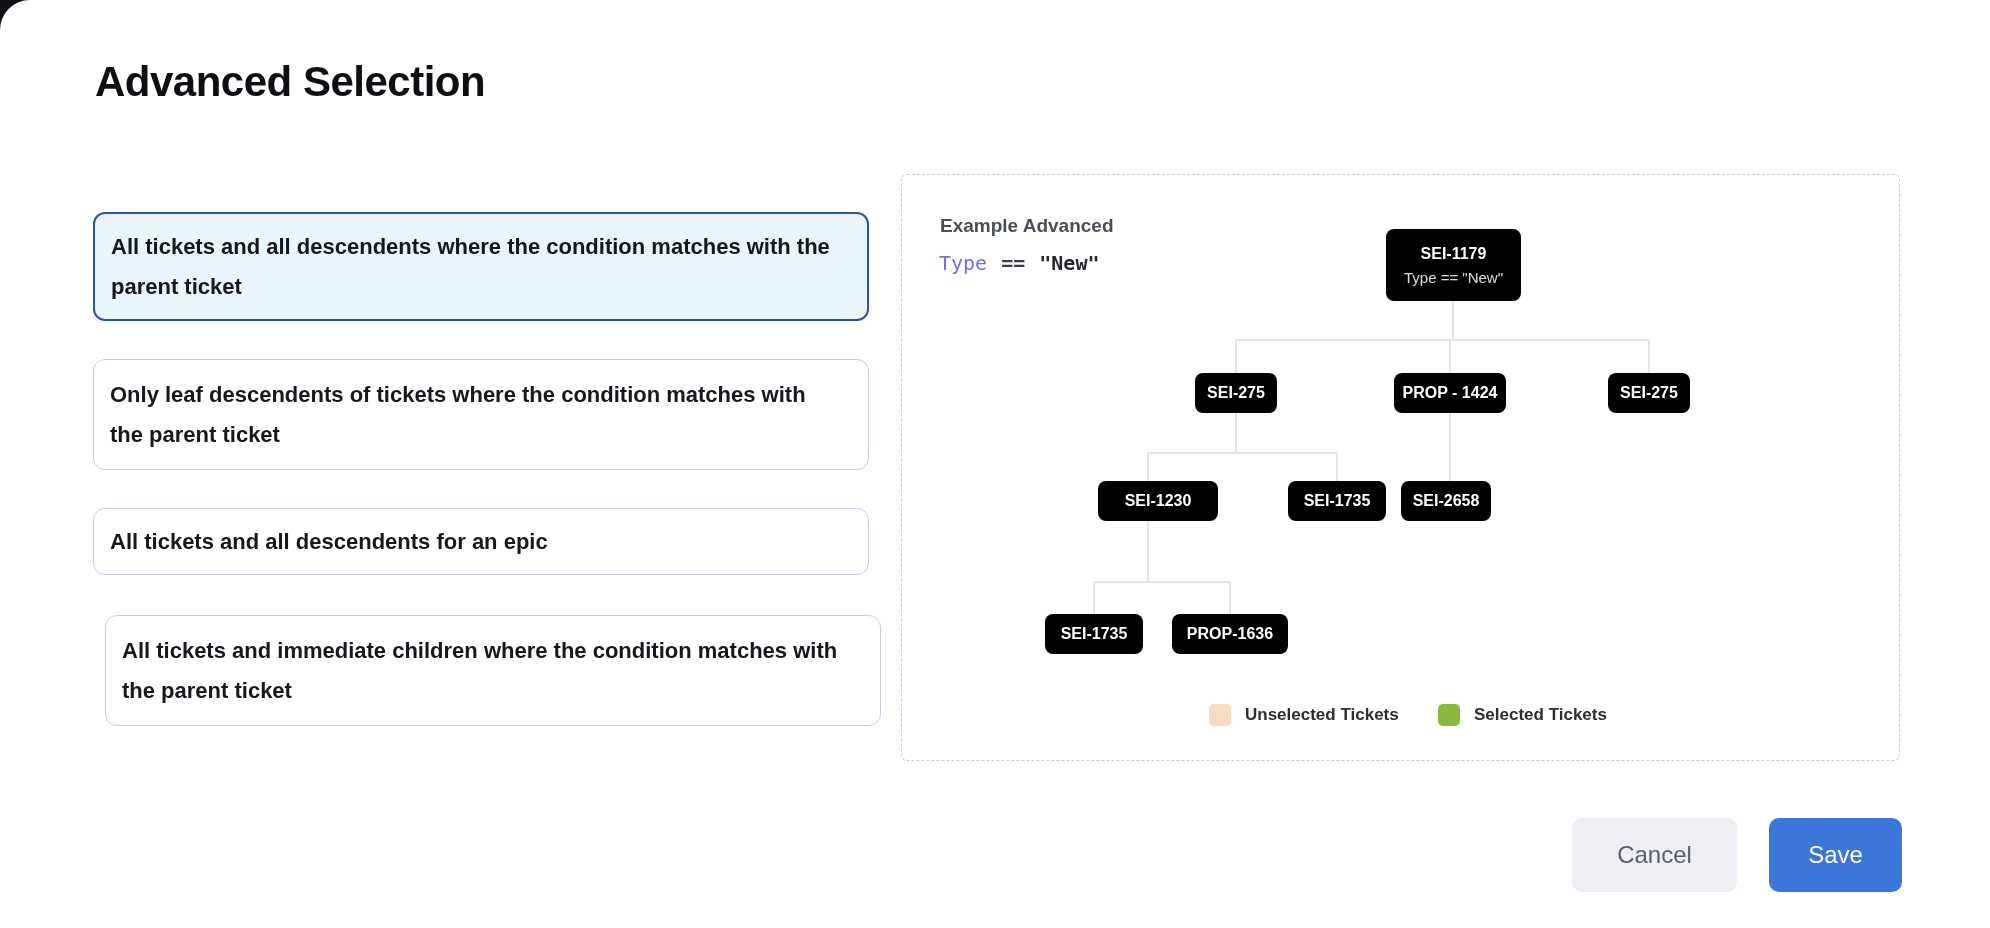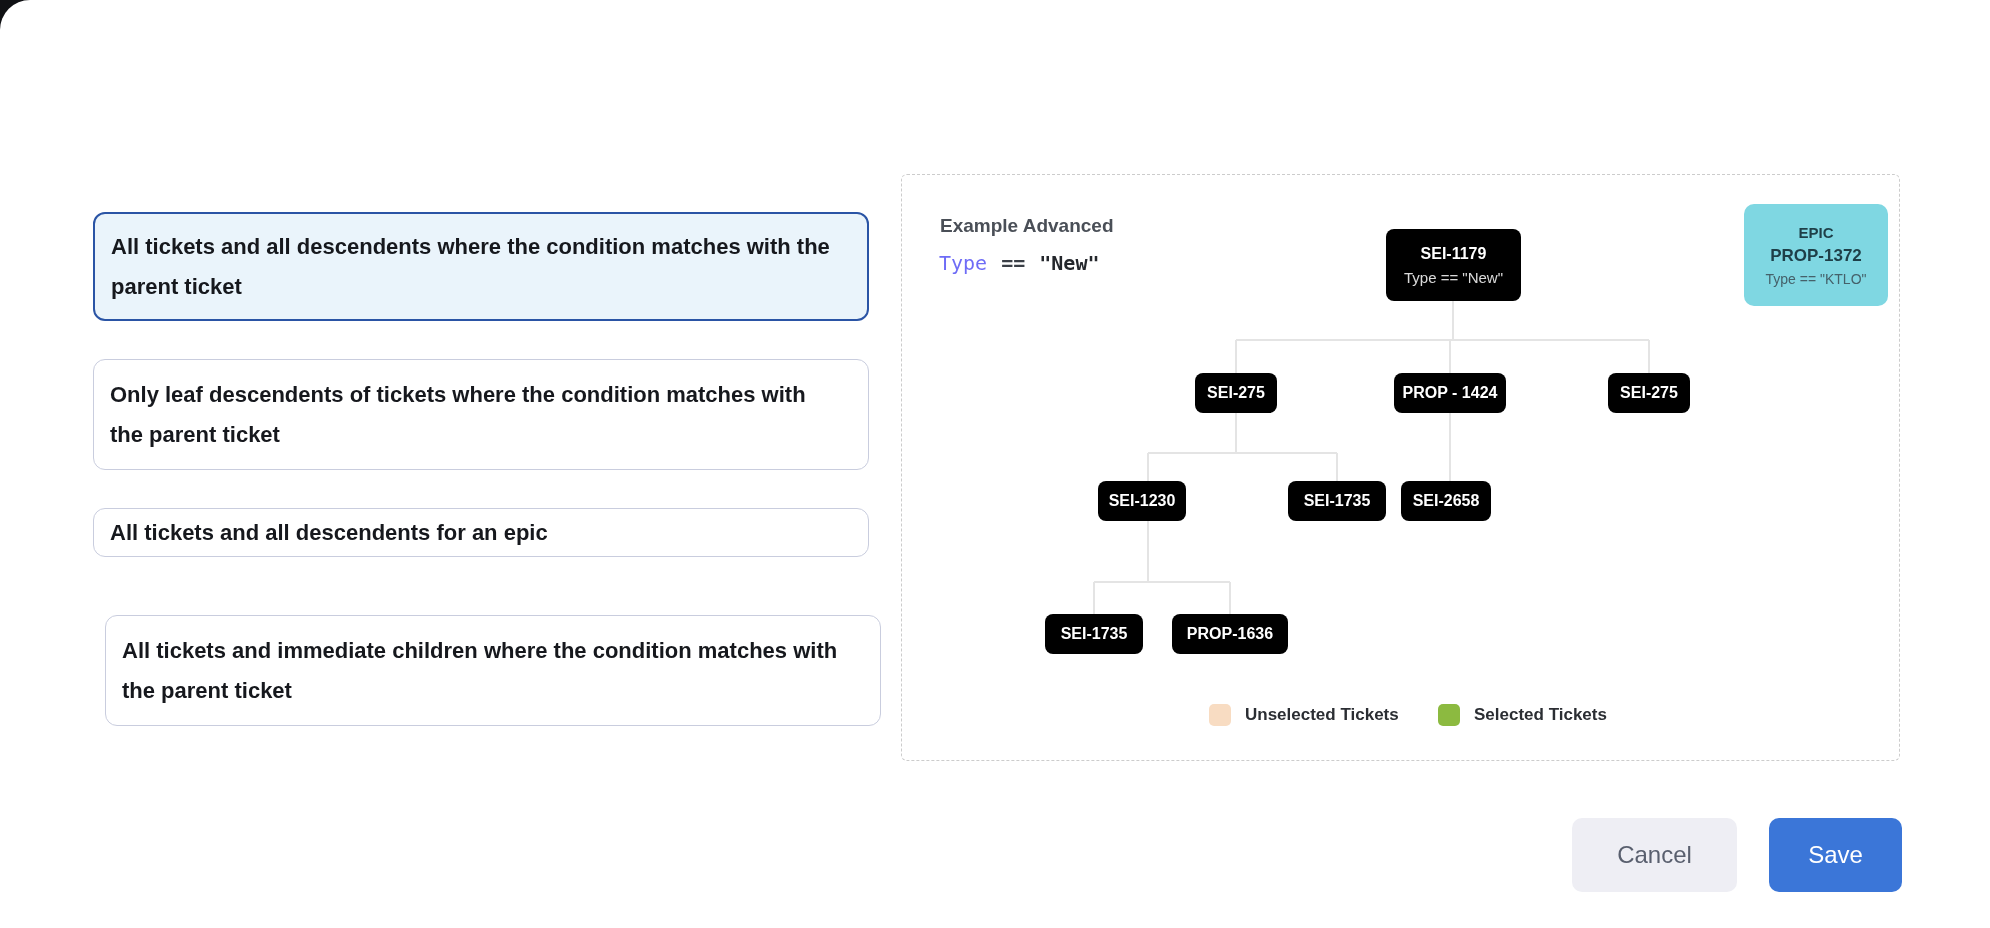--- a/index.html
+++ b/index.html
@@ -10,21 +10,21 @@
   .page-title{position:absolute;left:95px;top:58px;font-size:42px;font-weight:bold;color:#0d0f13;letter-spacing:-0.5px;}
 
   
   .option{position:absolute;left:93px;width:776px;box-sizing:border-box;
     border:1.5px solid #c9cdde;border-radius:12px;background:#ffffff;
     display:flex;align-items:center;padding:0 24px 0 16px;cursor:pointer;}
   .option-text{font-size:22px;line-height:40px;font-weight:600;color:#16181d;}
   .option.selected{border:2px solid #2a54a5;background:#eaf4fb;}
   .opt-1{top:212px;height:109px;}
   .opt-2{top:359px;height:111px;}
-  .opt-3{top:508px;height:49px;}
+  .opt-3{top:508px;height:67px;}
   .opt-4{top:615px;height:111px;margin-left:12px;}
 
   
   .panel{position:absolute;left:901px;top:174px;width:999px;height:587px;box-sizing:border-box;
     border:1.5px dashed #cccccc;border-radius:6px;background:#ffffff;}
   .panel-heading{position:absolute;left:38px;top:40px;font-size:19px;font-weight:600;color:#4a4f57;}
   .criteria{position:absolute;left:37px;top:76px;font-family:"DejaVu Sans Mono","Liberation Mono",monospace;
     font-size:20px;display:flex;gap:14px;align-items:baseline;}
   .criteria .field{color:#6e6cf6;}
   .criteria .op{color:#3a3f46;font-weight:bold;}
@@ -34,21 +34,21 @@
   .connectors path{stroke:#e4e4e4;stroke-width:2;fill:none;}
 
   .node{position:absolute;background:#000000;border-radius:8px;color:#ffffff;
     display:flex;flex-direction:column;align-items:center;justify-content:center;
     font-weight:bold;font-size:16px;text-align:center;}
   .node .sub{font-weight:normal;font-size:15px;color:rgba(255,255,255,0.85);margin-top:6px;}
   .n-root{left:484px;top:54px;width:135px;height:72px;}
   .n-1{left:293px;top:198px;width:82px;height:40px;}
   .n-2{left:492px;top:198px;width:112px;height:40px;}
   .n-3{left:706px;top:198px;width:82px;height:40px;}
-  .n-4{left:196px;top:306px;width:88px;height:40px;}
+  .n-4{left:196px;top:306px;width:120px;height:40px;}
   .n-5{left:386px;top:306px;width:98px;height:40px;}
   .n-6{left:499px;top:306px;width:90px;height:40px;}
   .n-7{left:143px;top:439px;width:98px;height:40px;}
   .n-8{left:270px;top:439px;width:116px;height:40px;}
 
   .epic-card{position:absolute;left:842px;top:29px;width:144px;height:102px;background:#7fd7e2;border-radius:10px;
     display:flex;flex-direction:column;align-items:center;justify-content:center;gap:5px;}
   .epic-card .l1{font-size:15px;font-weight:bold;color:#1e3f48;}
   .epic-card .l2{font-size:17px;font-weight:bold;color:#1e3f48;}
   .epic-card .l3{font-size:14px;color:#45616a;}
@@ -66,20 +66,21 @@
     font-family:inherit;font-size:24px;font-weight:normal;cursor:pointer;}
   .btn-cancel{left:1572px;width:165px;background:#eeeef4;color:#595f6e;}
   .btn-save{left:1769px;width:133px;background:#3b76d8;color:#ffffff;}
 </style>
 </head>
 <body>
 
 <div class="page-wrap">
   <div class="page">
 
+    <div class="page-title">Advanced Selection</div>
 
     <div class="option selected opt-1">
       <span class="option-text">All tickets and all descendents where the condition matches with the parent ticket</span>
     </div>
     <div class="option opt-2">
       <span class="option-text">Only leaf descendents of tickets where the condition matches with the parent ticket</span>
     </div>
     <div class="option opt-3">
       <span class="option-text">All tickets and all descendents for an epic</span>
     </div>
@@ -135,25 +136,20 @@
       <div class="node n-6">
         <span>SEI-2658</span>
       </div>
       <div class="node n-7">
         <span>SEI-1735</span>
       </div>
       <div class="node n-8">
         <span>PROP-1636</span>
       </div>
 
-      <div class="epic-card">
-        <span class="l1">EPIC</span>
-        <span class="l2">PROP-1372</span>
-        <span class="l3">Type == "KTLO"</span>
-      </div>
 
       <div class="legend-item lg-1">
         <span class="legend-swatch sw-unselected"></span>
         <span class="legend-label">Unselected Tickets</span>
       </div>
       <div class="legend-item lg-2">
         <span class="legend-swatch sw-selected"></span>
         <span class="legend-label">Selected Tickets</span>
       </div>
     </div>

